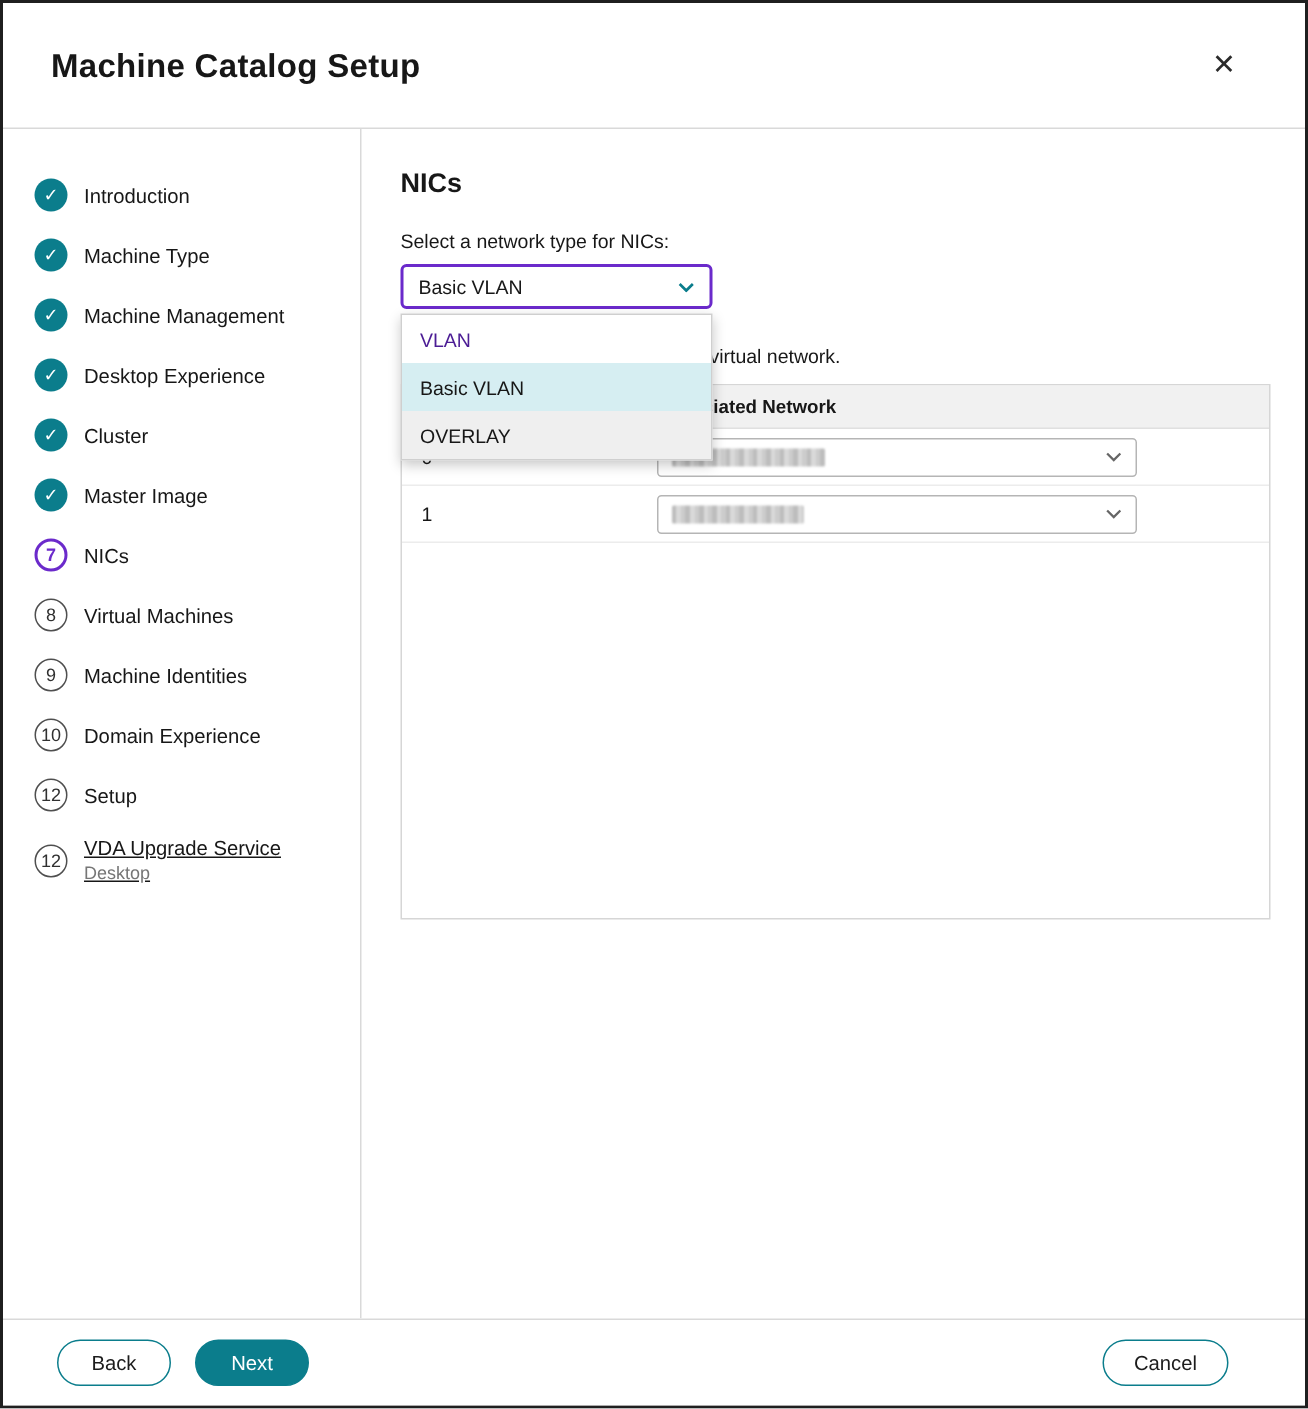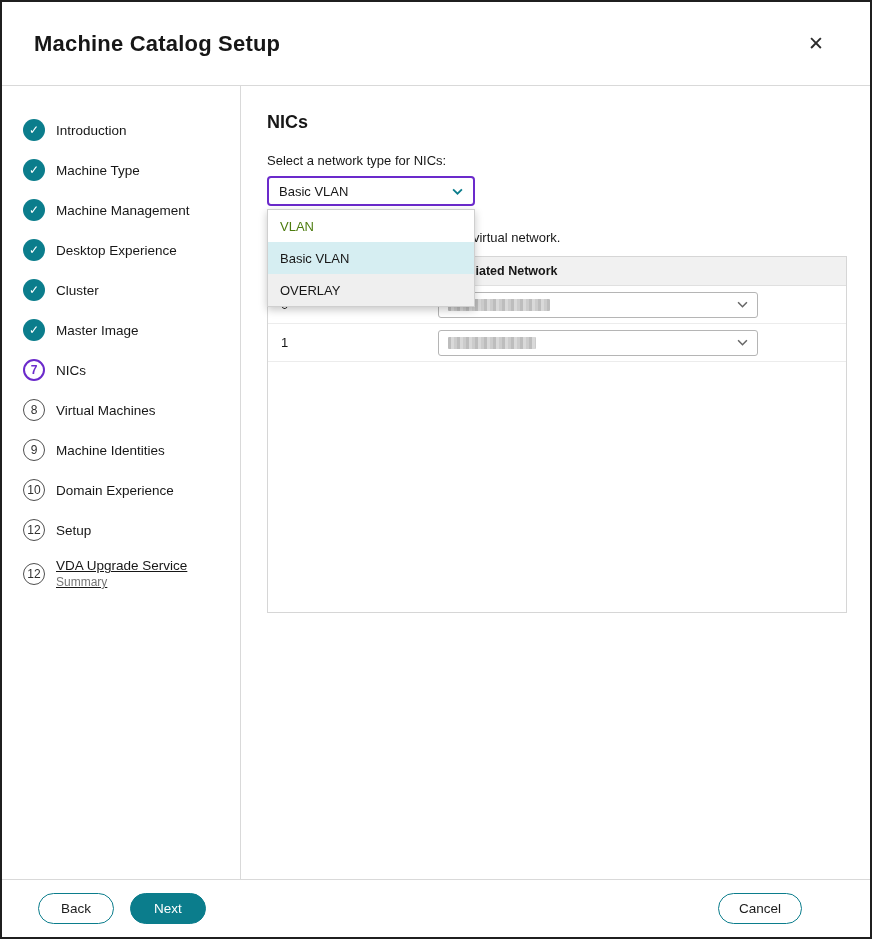--- a/index.html
+++ b/index.html
@@ -72,21 +72,21 @@
   .dd-list {
     position: absolute; top: 33px; left: 0; z-index: 20;
     width: 208px; background: #ffffff;
     border: 1px solid #cfcfcf;
     box-shadow: 0 3px 8px rgba(0,0,0,.22);
   }
   .dd-option {
     height: 32px; display: flex; align-items: center;
     padding: 0 12px; font-size: 13px; cursor: pointer; background: #ffffff;
   }
-  .dd-option.disabled { color: #4d7c0f; }
+  .dd-option.disabled { color: #4c1d95; }
   .dd-option.selected { background: #d6eef2; color: #171717; }
   .dd-option.alt { background: #efefef; }
 
   .instruction { margin-top: 24px; font-size: 13px; }
 
   .nic-table {
     margin-top: 11px;
     width: 580px; height: 357px;
     border: 1px solid #d6d6d6;
     background: #ffffff;
@@ -117,21 +117,21 @@
   }
   .redact.w1 { width: 102px; }
   .redact.w2 { width: 88px; }
 
   
   .footer {
     position: absolute; left: 0; right: 0; bottom: 0;
     height: 58px;
     border-top: 1px solid #d9d9d9;
     display: flex; align-items: center;
-    padding: 0 68px 0 36px; gap: 16px;
+    padding: 0 51px 0 36px; gap: 16px;
     background: #ffffff;
   }
   .btn {
     height: 31px; min-width: 76px; padding: 0 20px;
     border-radius: 16px; font-size: 13.5px; cursor: pointer;
     font-family: "Liberation Sans", sans-serif;
     display: inline-flex; align-items: center; justify-content: center;
   }
   .btn.outline { background: #ffffff; border: 1.5px solid #0b7d8c; color: #1c1c1c; }
   .btn.primary { background: #0b7d8c; border: 1.5px solid #0b7d8c; color: #ffffff; }
@@ -205,21 +205,21 @@
 
       <div class="step">
         <span class="bubble todo">12</span>
         <span class="step-label">Setup</span>
       </div>
 
       <div class="step" style="min-height:48px;">
         <span class="bubble todo">12</span>
         <span class="step-text">
           <span class="step-label">VDA Upgrade Service</span>
-          <span class="step-sub">Summary</span>
+          <span class="step-sub">Desktop</span>
         </span>
       </div>
 
 
     </div>
 
     <div class="main">
 
       <div class="page-heading">NICs</div>
 

